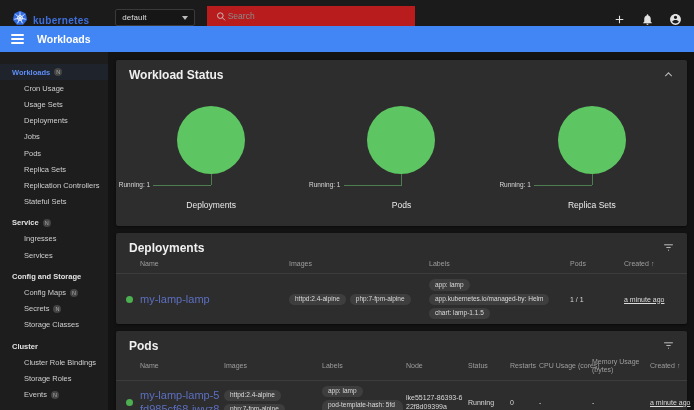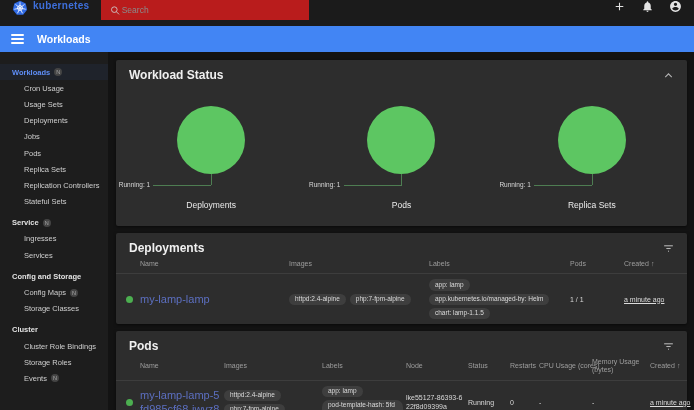--- a/index.html
+++ b/index.html
@@ -1,20 +1,20 @@
 <!DOCTYPE html>
 <html><head>
 <meta charset="utf-8">
 <style>
   * { box-sizing: border-box; margin: 0; padding: 0; }
   html,body { width:694px; height:410px; overflow:hidden; background:#131313;
     font-family:"Liberation Sans", sans-serif; color:#e8e8e8; }
 
   
-  .topbar { height:26px; background:#1b1b1b; display:flex; align-items:flex-start; padding:0 12px; }
+  .topbar { height:26px; background:#1b1b1b; display:flex; align-items:flex-end; padding:0 12px; }
   .logo { width:16px; height:16px; flex:0 0 auto; }
   .brand { color:#3e6fdb; font-size:10px; font-weight:bold; margin-left:5px; letter-spacing:.3px; }
   .ns-select { margin-left:26px; width:80px; height:17px; background:#161616; border:1px solid #3a3a3a;
     border-radius:2px; display:flex; align-items:center; justify-content:space-between; padding:0 6px;
     font-size:8px; color:#ddd; cursor:pointer; }
   .caret-down { width:0; height:0; border-left:3.5px solid transparent; border-right:3.5px solid transparent;
     border-top:4px solid #bbb; }
   .searchbar { margin-left:12px; width:208px; height:20px; background:#b91c1c; display:flex;
     align-items:center; padding:0 9px; gap:1px; }
   .searchbar input { background:transparent; border:none; outline:none; color:#cfcfcf;
@@ -37,21 +37,21 @@
   
   .side-item { display:flex; align-items:center; gap:4px; padding:3.6px 4px 3.6px 24px;
     font-size:7.5px; color:#cfcfcf; cursor:pointer; white-space:nowrap; }
   .side-item.parent { padding-left:12px; font-weight:bold; color:#e2e2e2; margin-top:5px; }
   .side-item.active { color:#5f8ef7; background:rgba(66,133,244,.07); }
   .badge-n { flex:0 0 auto; width:8px; height:8px; border-radius:50%; background:#454545; color:#aaa;
     font-size:5.5px; display:inline-flex; align-items:center; justify-content:center; font-weight:normal; }
 
   
   .card { background:#2d2d2d; border-radius:2px; box-shadow:0 1px 3px rgba(0,0,0,.55); }
-  .card-head { display:flex; align-items:flex-end; justify-content:space-between; padding:8px 12px 4px 13px; }
+  .card-head { display:flex; align-items:flex-start; justify-content:space-between; padding:8px 12px 4px 13px; }
   .card-title { font-size:12px; font-weight:bold; color:#f0f0f0; }
   .head-icon { width:13px; height:13px; stroke:#b5b5b5; fill:none; stroke-width:2; cursor:pointer; }
 
   
   .card-ws { height:170px; }
   .charts { display:flex; }
   .chart { flex:1; position:relative; height:140px; }
   .pie { position:absolute; left:50%; top:20px; transform:translateX(-50%); width:68px; height:68px;
     border-radius:50%; background:#5dc662; }
   .vline { position:absolute; left:50%; top:88px; width:1px; height:11px; background:#4e7d52; }
@@ -90,20 +90,24 @@
         <line x1="12" y1="12" x2="18.8" y2="6.6"></line>
       <line x1="12" y1="12" x2="20.6" y2="13.9"></line>
         <line x1="12" y1="12" x2="15.7" y2="19.9"></line>
       <line x1="12" y1="12" x2="8.3" y2="19.9"></line>
         <line x1="12" y1="12" x2="3.4" y2="13.9"></line>
       <line x1="12" y1="12" x2="5.2" y2="6.6"></line>
     </g>
   </svg>
   <span class="brand">kubernetes</span>
 
+  <div class="ns-select">
+    <span>default</span>
+    <span class="caret-down"></span>
+  </div>
 
   <div class="searchbar">
     <svg width="11" height="11" viewBox="0 0 24 24">
       <circle cx="10" cy="10" r="6.5" fill="none" stroke="#cfcfcf" stroke-width="2"></circle>
       <line x1="15" y1="15" x2="21" y2="21" stroke="#cfcfcf" stroke-width="2"></line>
     </svg>
     <input type="text" placeholder="Search" style="">
   </div>
 
   <div class="topbar-right">
@@ -167,20 +171,24 @@
         <span>Ingresses</span>
       </div>
     <div class="side-item">
         <span>Services</span>
       </div>
     <div class="side-item parent">
         <span>Config and Storage</span>
       </div>
     <div class="side-item">
       <span>Config Maps</span>
+      <span class="badge-n">N</span>
+    </div>
+    <div class="side-item">
+      <span>Secrets</span>
       <span class="badge-n">N</span>
     </div>
     <div class="side-item">
         <span>Storage Classes</span>
       </div>
     <div class="side-item parent">
         <span>Cluster</span>
       </div>
     <div class="side-item">
         <span>Cluster Role Bindings</span>

